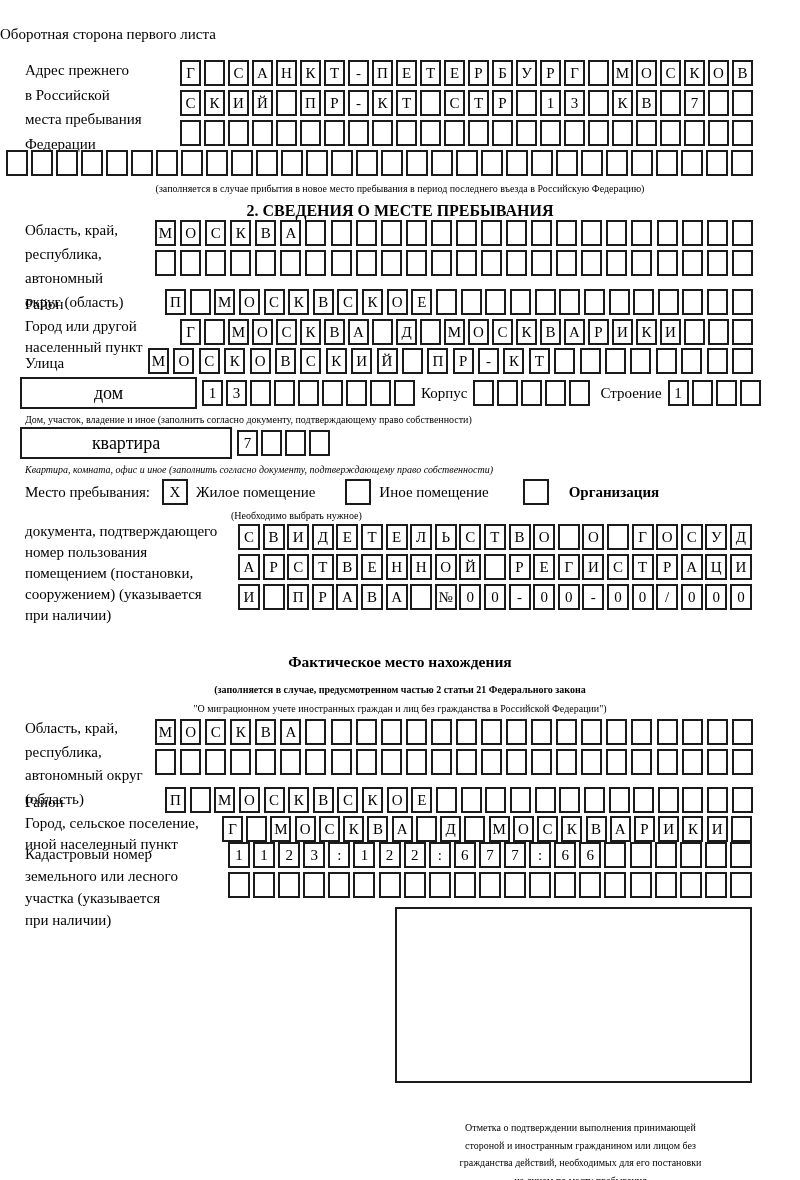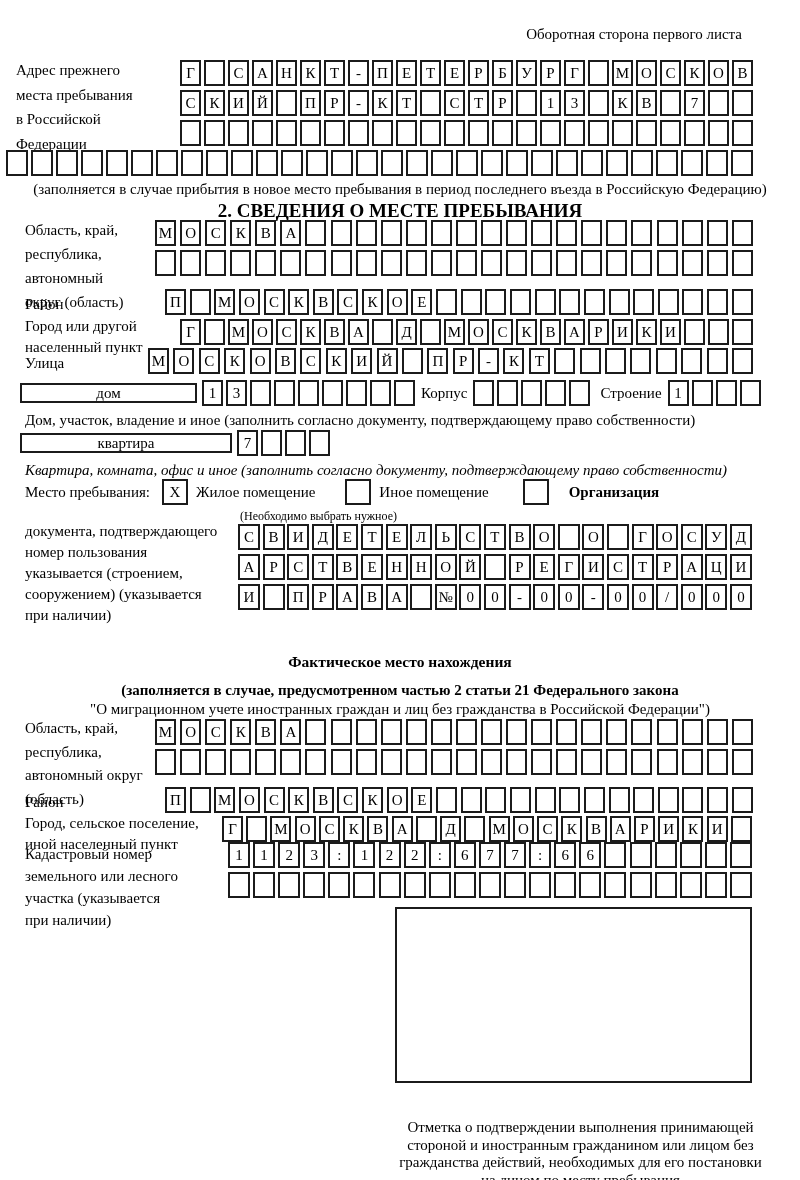--- a/index.html
+++ b/index.html
@@ -5,58 +5,58 @@
   * { margin:0; padding:0; box-sizing:border-box; }
   html,body { background:#ffffff; }
   body {
     width:800px; height:1180px;
     font-family:"Liberation Serif","DejaVu Serif",serif;
     color:#000;
   }
   .page { position:relative; width:800px; height:1180px; overflow:hidden; background:#fff; }
 
   .lbl { position:absolute; font-size:15px; line-height:24px; }
-  .cap { position:absolute; font-size:15px; line-height:18px; }
+  .cap { position:absolute; font-size:10px; line-height:18px; }
   .center { left:0; width:800px; text-align:center; }
   .bold { font-weight:bold; }
 
   .row { position:absolute; display:flex; justify-content:space-between; height:26px; }
   .c {
     flex:0 0 auto; width:21px; height:26px;
     border:2px solid #1b1b1b;
     display:flex; align-items:center; justify-content:center;
     font-size:15px;
   }
   .row.w22 .c { width:22px; }
 
   .cg { display:flex; gap:3px; }
   .namebox {
-    border:2px solid #1b1b1b; height:20px;
+    border:2px solid #1b1b1b; height:32px;
     display:flex; align-items:center; justify-content:center;
-    font-size:15px; flex:0 0 auto;
+    font-size:18px; flex:0 0 auto;
   }
   .inlinerow { position:absolute; display:flex; align-items:center; font-size:15px; }
   .chk {
     width:26px; height:26px; border:2px solid #1b1b1b;
     display:flex; align-items:center; justify-content:center;
     font-size:15px; flex:0 0 auto;
   }
   .stamp-box { position:absolute; border:2px solid #1b1b1b; background:#fff; }
 </style>
 </head>
 <body>
 
 <div class="page">
 
-  <div class="lbl" style="top:22px;left:0;width:742px;text-align:right;">Оборотная сторона первого листа</div>
-
-  <div class="lbl" style="left:16px;top:58px;width:155px;line-height:24.5px;">
+  <div class="lbl" style="top:22px;left:0;width:742px;text-align:left;">Оборотная сторона первого листа</div>
+
+  <div class="lbl" style="left:25px;top:58px;width:155px;line-height:24.5px;">
       <div>Адрес прежнего</div>
+      <div>в Российской</div>
       <div>места пребывания</div>
-      <div>в Российской</div>
       <div>Федерации</div>
     </div>
 
   <div class="row" style="top:60px;left:180px;width:573px;">
       <div class="c">Г</div>
       <div class="c"></div>
       <div class="c">С</div>
       <div class="c">А</div>
       <div class="c">Н</div>
       <div class="c">К</div>
@@ -159,21 +159,21 @@
       <div class="c"></div>
       <div class="c"></div>
       <div class="c"></div>
       <div class="c"></div>
       <div class="c"></div>
       <div class="c"></div>
     </div>
 
   <div class="cap center" style="top:180px;">(заполняется в случае прибытия в новое место пребывания в период последнего въезда в Российскую Федерацию)</div>
 
-  <div class="lbl bold center" style="top:199px;font-size:19px;position:absolute;">2. СВЕДЕНИЯ О МЕСТЕ ПРЕБЫВАНИЯ</div>
+  <div class="lbl bold center" style="top:199px;font-size:16px;position:absolute;">2. СВЕДЕНИЯ О МЕСТЕ ПРЕБЫВАНИЯ</div>
 
   <div class="lbl" style="left:25px;top:218px;width:140px;">
       <div>Область, край,</div>
       <div>республика,</div>
       <div>автономный</div>
       <div>округ (область)</div>
     </div>
   <div class="row" style="top:220px;left:155px;width:598px;">
       <div class="c">М</div>
       <div class="c">О</div>
@@ -358,26 +358,26 @@
 
   <div class="inlinerow" style="top:479px;left:25px;height:26px;">
     <div>Место пребывания:</div>
     <div class="chk" style="margin-left:12px;">X</div>
     <div style="margin-left:8px;">Жилое помещение</div>
     <div class="chk" style="margin-left:30px;"></div>
     <div style="margin-left:8px;">Иное помещение</div>
     <div class="chk" style="margin-left:34px;"></div>
     <div style="margin-left:20px;font-weight:bold;">Организация</div>
   </div>
-  <div class="cap" style="left:240px;top:507px;font-size:12px;">(Необходимо выбрать нужное)</div>
+  <div class="cap" style="left:231px;top:507px;font-size:10px;">(Необходимо выбрать нужное)</div>
 
   <div class="lbl" style="left:25px;top:521px;width:215px;line-height:21px;">
       <div>документа, подтверждающего</div>
       <div>номер пользования</div>
-      <div>указывается (строением,</div>
+      <div>помещением (постановки,</div>
       <div>сооружением) (указывается</div>
       <div>при наличии)</div>
     </div>
   <div class="row w22" style="top:524px;left:238px;width:514px;">
       <div class="c">С</div>
       <div class="c">В</div>
       <div class="c">И</div>
       <div class="c">Д</div>
       <div class="c">Е</div>
       <div class="c">Т</div>

